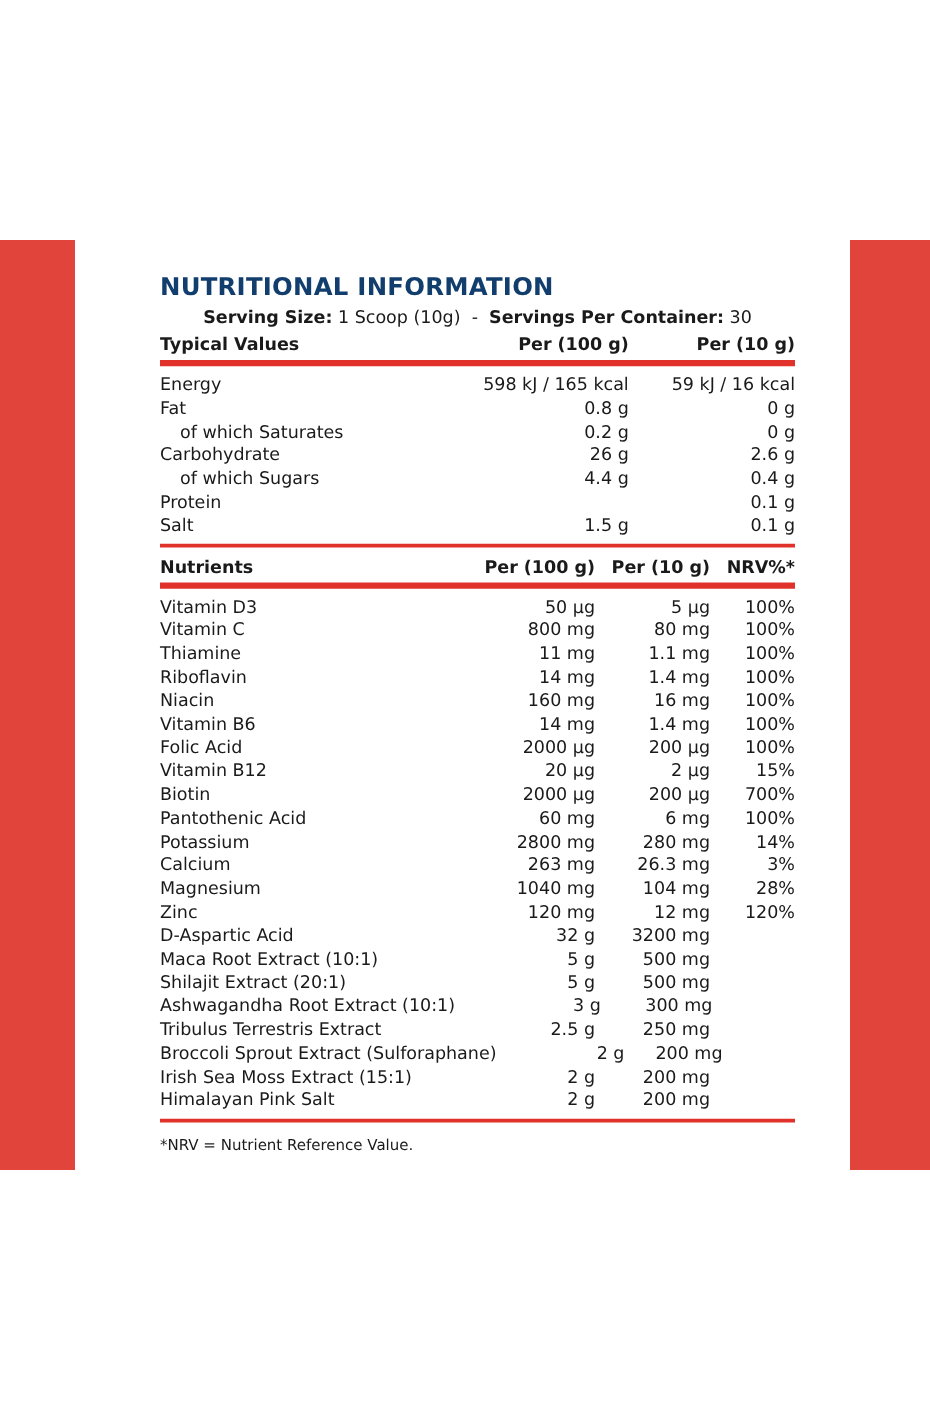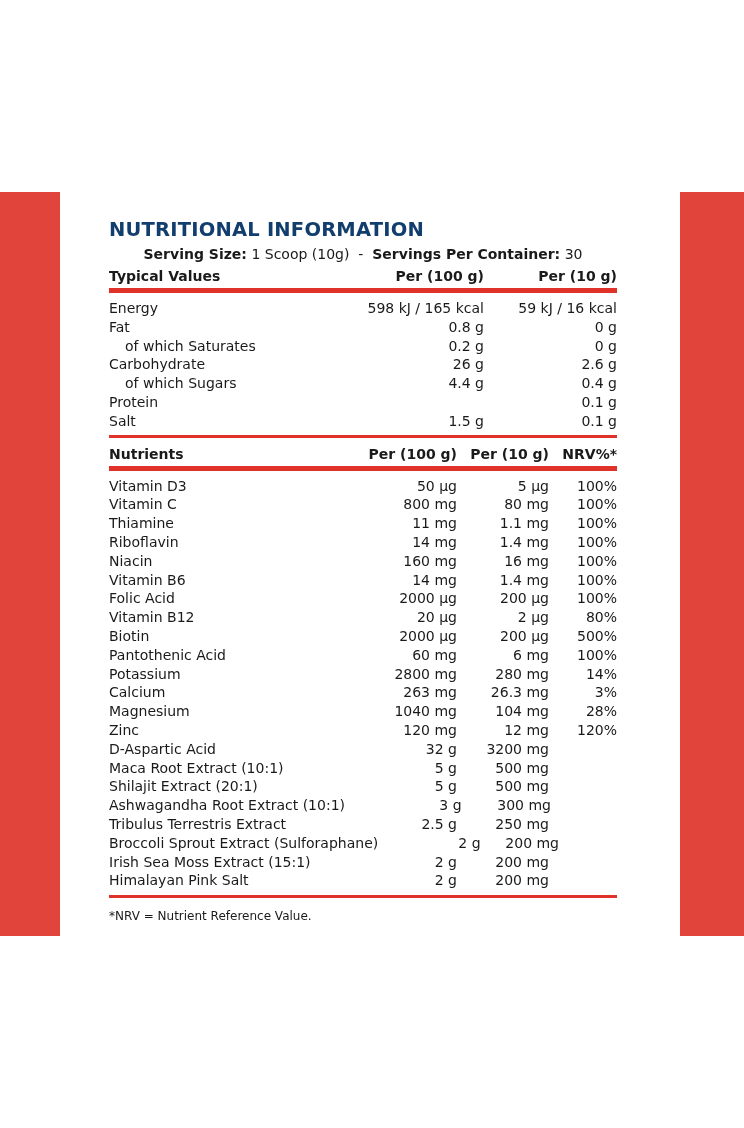--- a/index.html
+++ b/index.html
@@ -3,21 +3,21 @@
 <meta charset="utf-8">
 <style>
   html, body { margin: 0; padding: 0; }
   body {
     width: 744px; height: 1128px; background: #ffffff; position: relative; overflow: hidden;
     font-family: "DejaVu Sans", sans-serif; color: #1a1a1a;
   }
   .bar { position: absolute; top: 192px; height: 744px; background: #e0443a; }
   .bar.left { left: 0; width: 60px; }
   .bar.right { left: 680px; width: 64px; }
-  .panel { position: absolute; left: 109px; top: 218px; width: 508px; }
+  .panel { position: absolute; left: 128px; top: 218px; width: 508px; }
   .title { font-size: 19.5px; font-weight: bold; color: #123e6e; letter-spacing: 0.2px; line-height: 24px; height: 24px; }
   .serving { font-size: 14px; line-height: 22px; margin-top: 1px; white-space: nowrap; text-align: center; }
   .serving b { font-weight: bold; }
   .hdr { display: flex; font-size: 14px; font-weight: bold; line-height: 22px; height: 22px; white-space: nowrap; align-items: flex-end; }
   .rule-thick { height: 5px; background: #e0322b; margin: 1px 0 6px 0; }
   .rule-mid { height: 3px; background: #e0322b; margin: 4px 0 5px 0; }
   .rule-thin { height: 3px; background: #e0322b; margin: 5px 0 4px 0; }
   .row { display: flex; font-size: 14px; line-height: 18.8px; height: 18.8px; white-space: nowrap; }
   .c-name { flex: 1; }
   .c-name.indent { padding-left: 16px; }
@@ -133,27 +133,27 @@
       <div class="row">
         <span class="c-name">Folic Acid</span>
         <span class="n-a">2000 µg</span>
         <span class="n-b">200 µg</span>
         <span class="n-c">100%</span>
       </div>
       <div class="row">
         <span class="c-name">Vitamin B12</span>
         <span class="n-a">20 µg</span>
         <span class="n-b">2 µg</span>
-        <span class="n-c">80%</span>
+        <span class="n-c">15%</span>
       </div>
       <div class="row">
         <span class="c-name">Biotin</span>
         <span class="n-a">2000 µg</span>
         <span class="n-b">200 µg</span>
-        <span class="n-c">500%</span>
+        <span class="n-c">700%</span>
       </div>
       <div class="row">
         <span class="c-name">Pantothenic Acid</span>
         <span class="n-a">60 mg</span>
         <span class="n-b">6 mg</span>
         <span class="n-c">100%</span>
       </div>
       <div class="row">
         <span class="c-name">Potassium</span>
         <span class="n-a">2800 mg</span>

